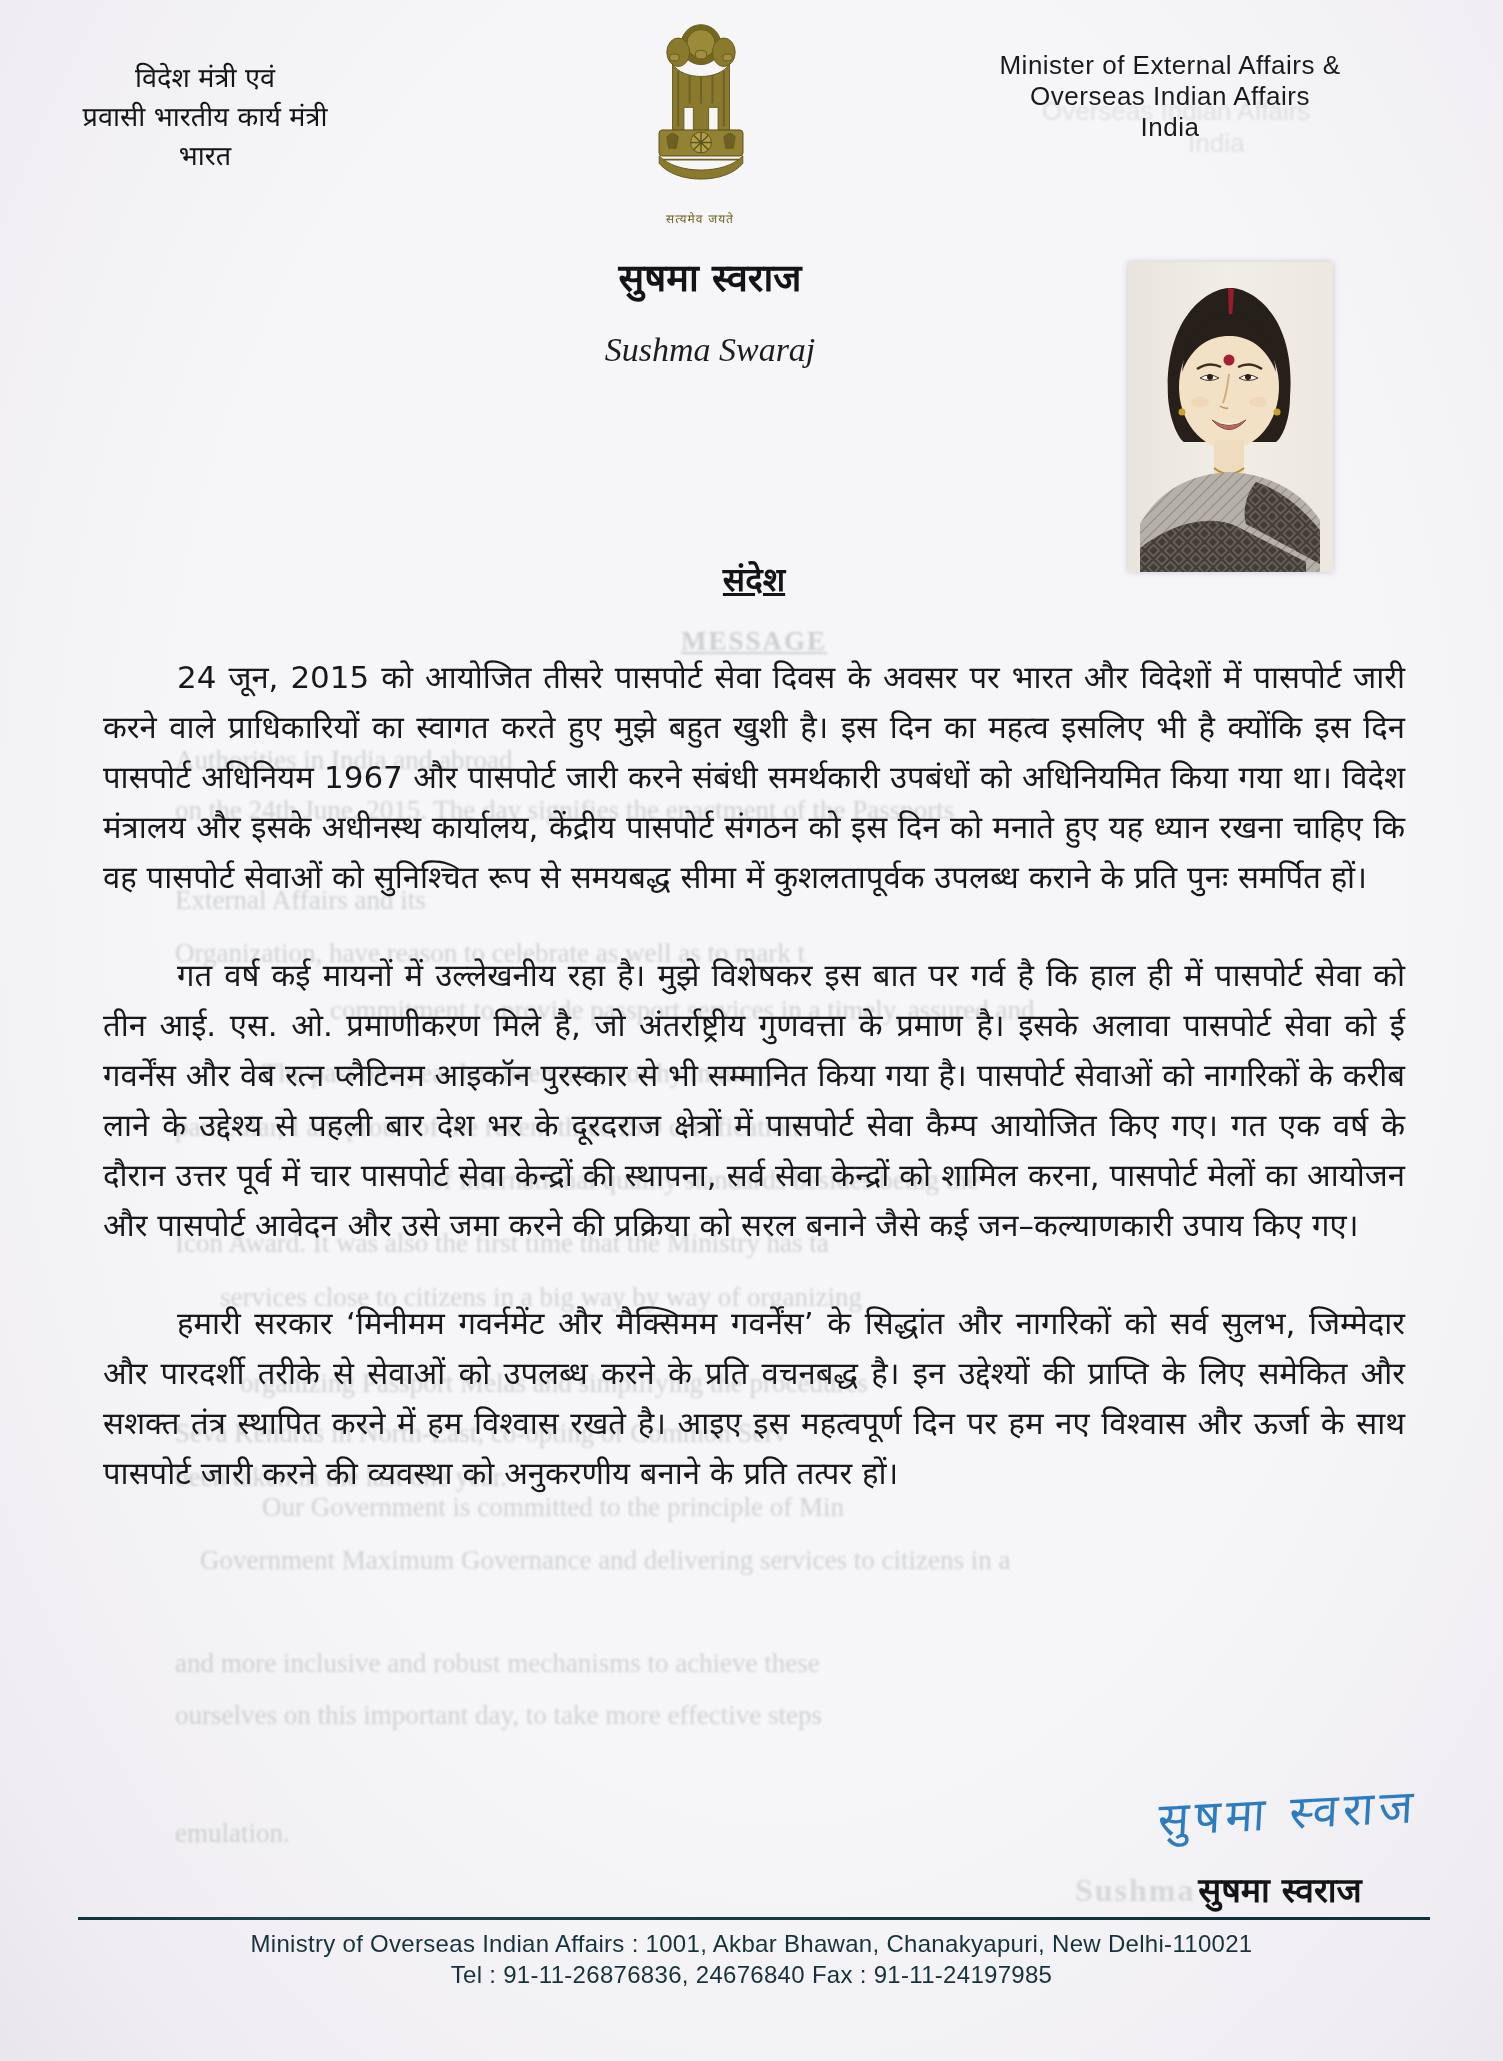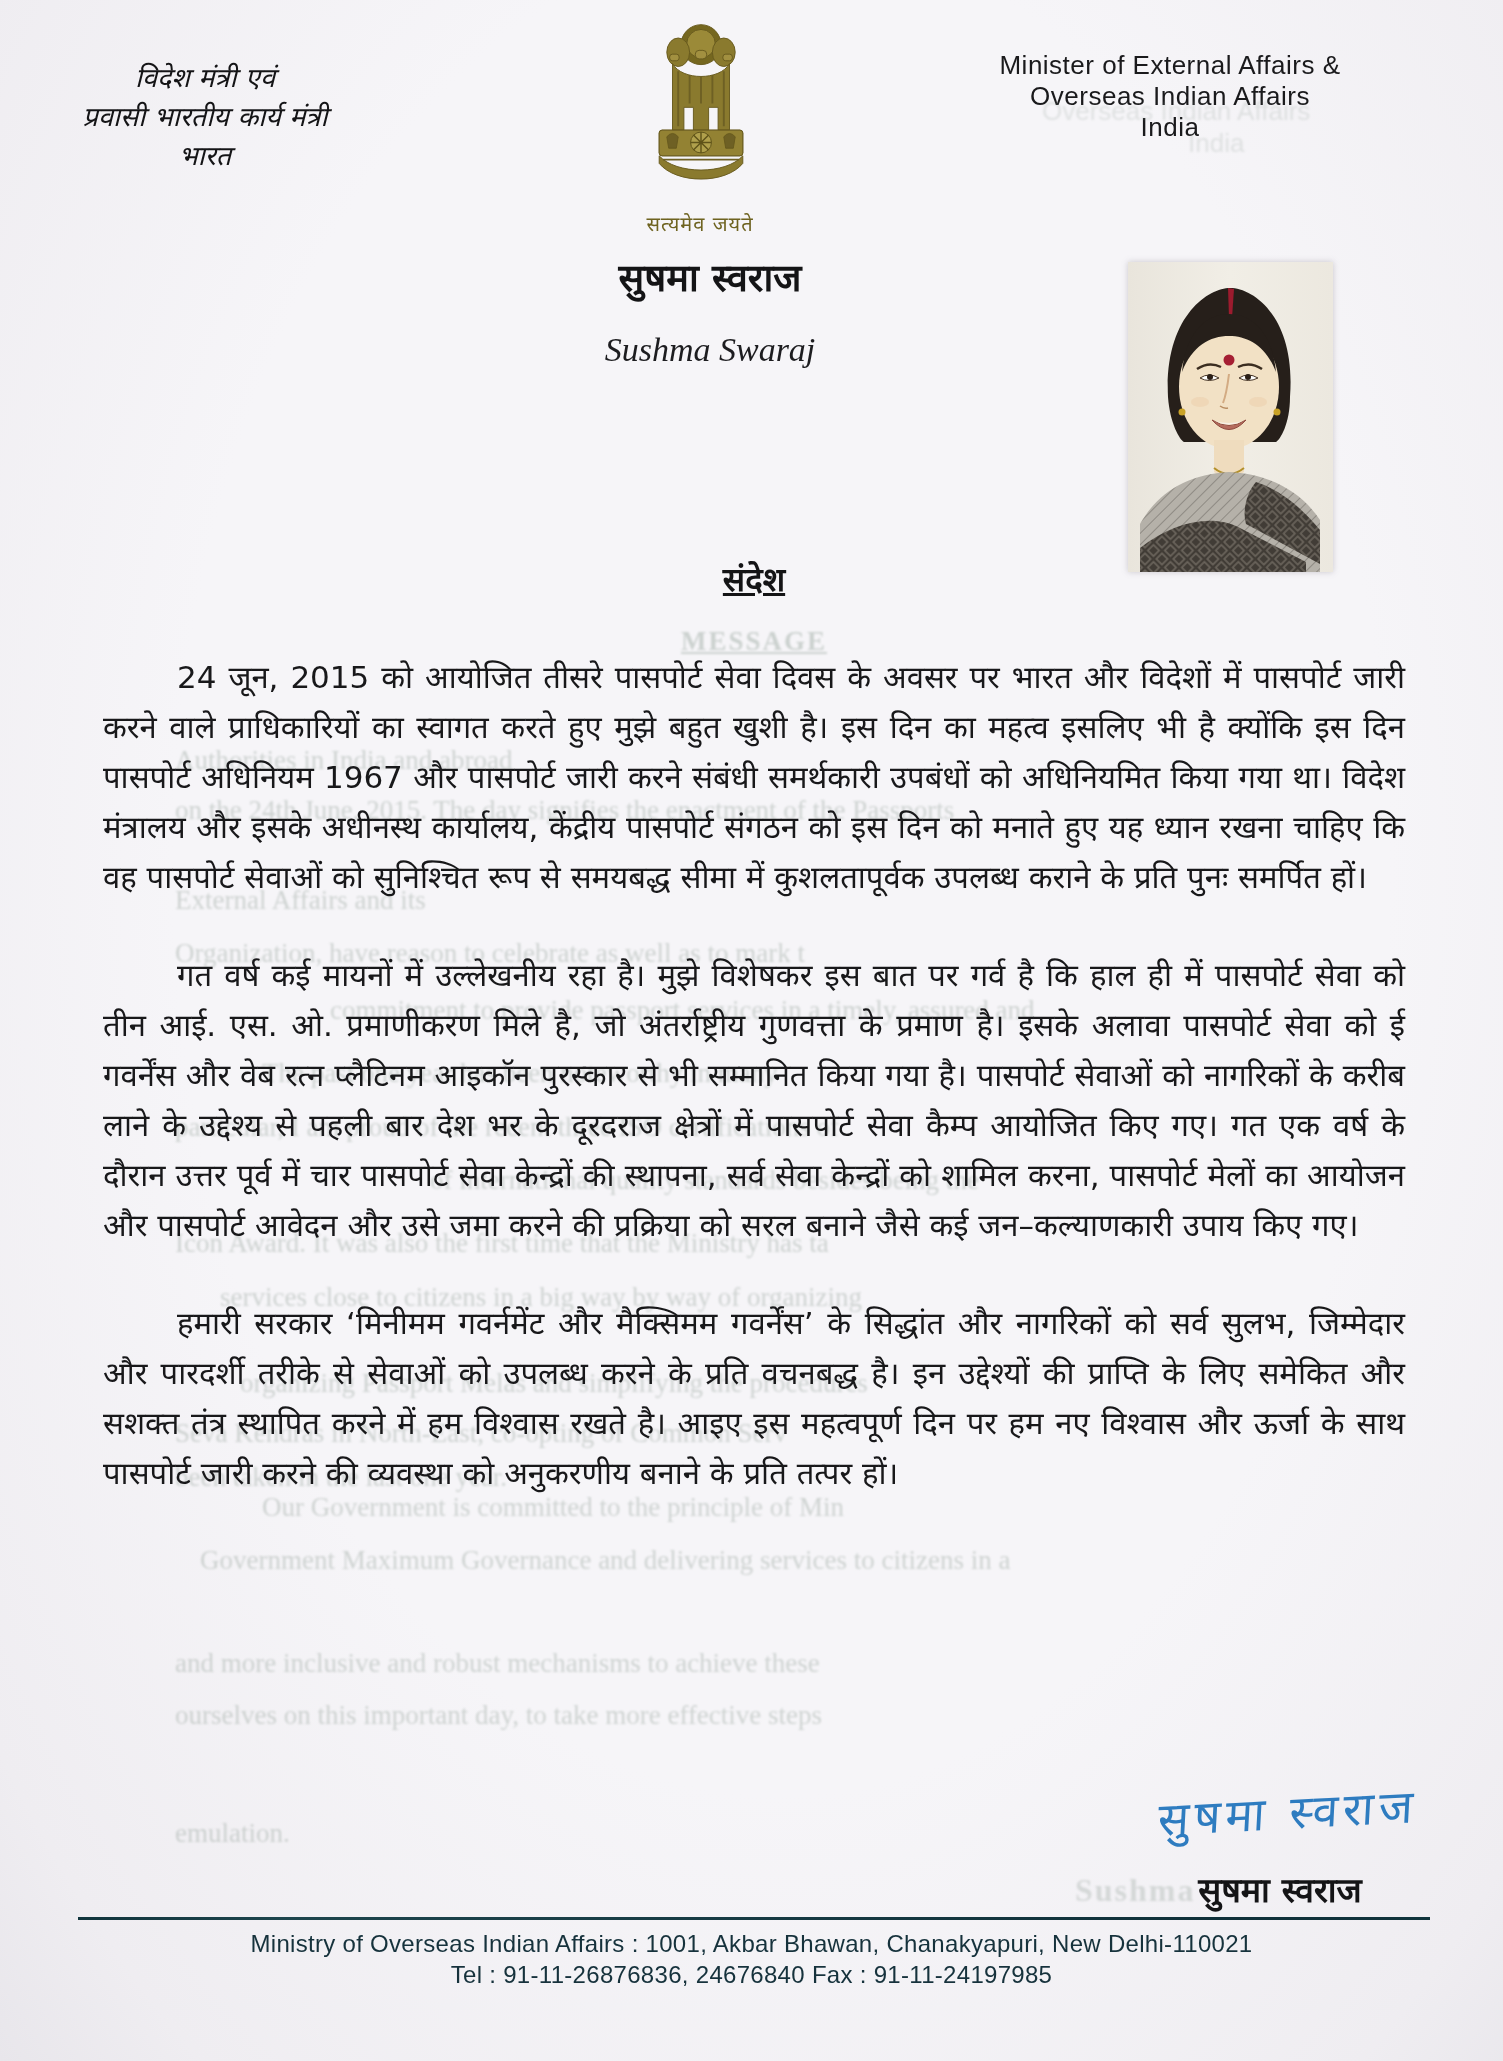--- a/index.html
+++ b/index.html
@@ -11,31 +11,31 @@
   .page{
     position:relative;width:1503px;height:2061px;overflow:hidden;
     background:radial-gradient(ellipse at 52% 42%, #f6f5f8 55%, #efedf1 88%, #e8e6eb 100%);
     color:#1c1c1e;
   }
   .hi{font-family:"DejaVu Sans","Liberation Sans",sans-serif;}
 
   
   .lh-left{
     position:absolute;left:55px;top:58px;width:300px;
-    text-align:center;font-size:27px;line-height:39px;color:#141416;font-style:italic;
+    text-align:center;font-size:27px;line-height:39px;color:#141416;
   }
   .lh-right{
     position:absolute;left:985px;top:50px;width:370px;
     text-align:center;font-size:26px;line-height:31px;color:#1a1a1c;
     letter-spacing:.5px;
   }
   .emblem{position:absolute;left:644px;top:14px;width:114px;height:200px;}
   .motto{
     position:absolute;left:590px;top:210px;width:220px;text-align:center;
-    font-size:20px;color:#6e6320;letter-spacing:1px;
+    font-size:12px;color:#6e6320;letter-spacing:1px;
   }
   .name-hi{
     position:absolute;left:410px;top:250px;width:600px;text-align:center;
     font-size:38px;font-weight:bold;color:#141416;
   }
   .name-en{
     position:absolute;left:410px;top:312px;width:600px;text-align:center;
     font-family:"Liberation Serif",serif;font-style:italic;font-size:34px;color:#1d1d20;margin-top:19px;
   }
   .photo{

